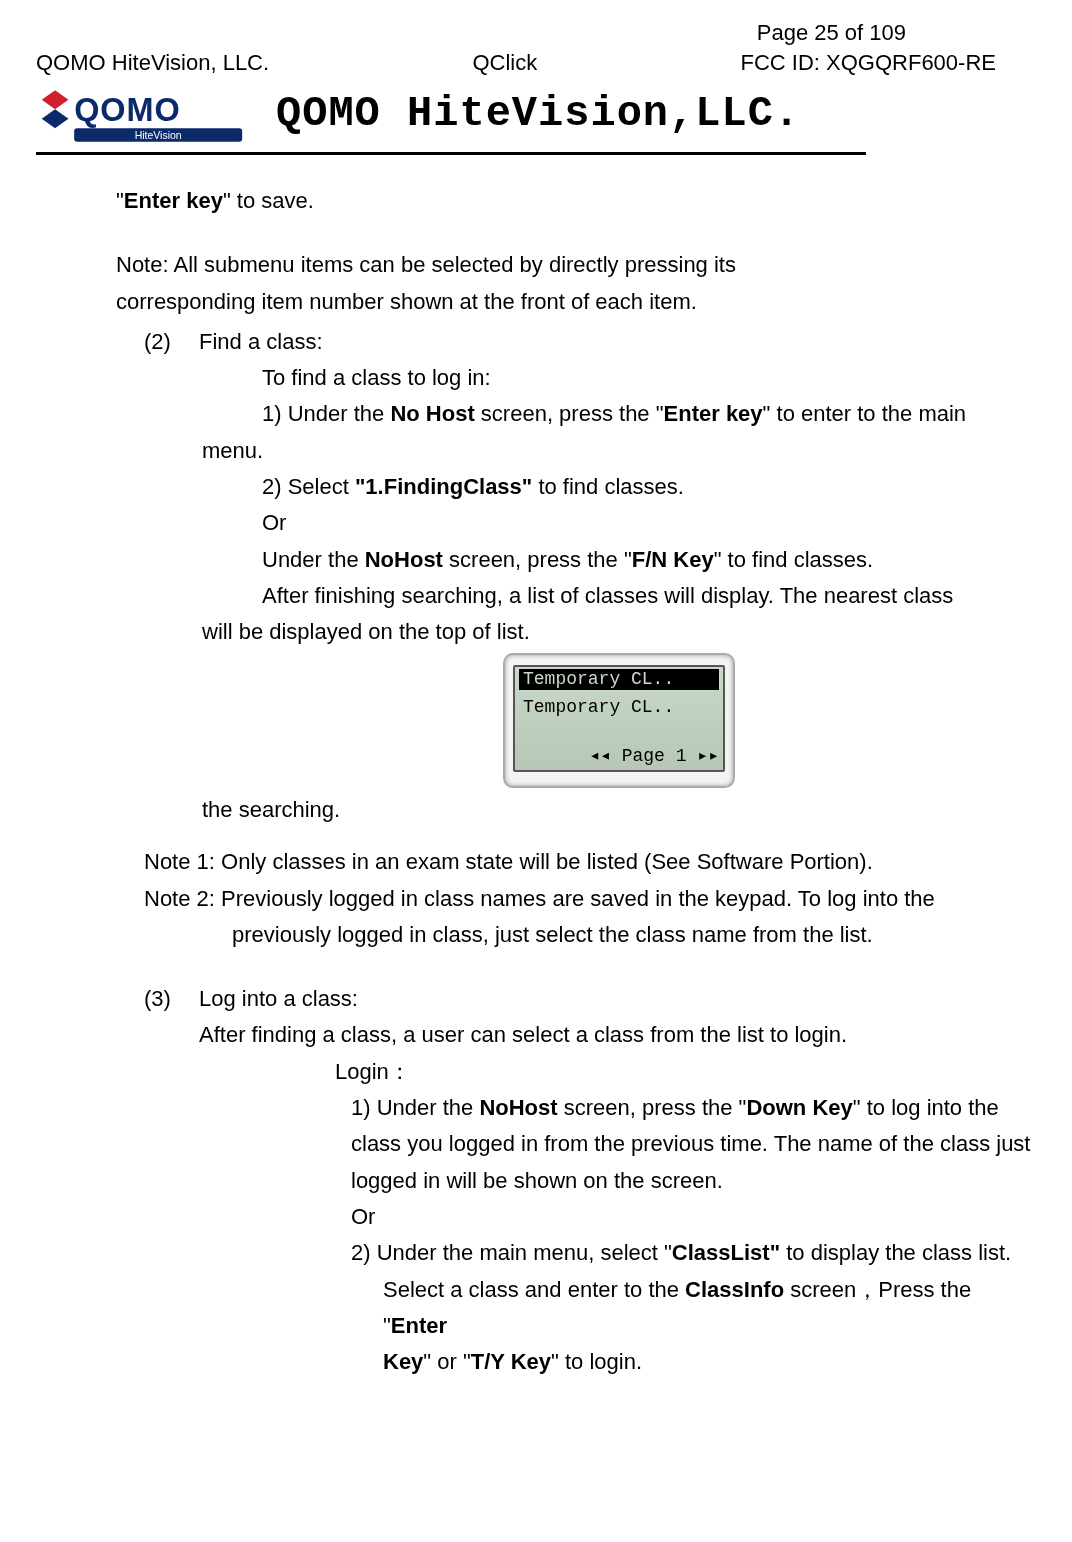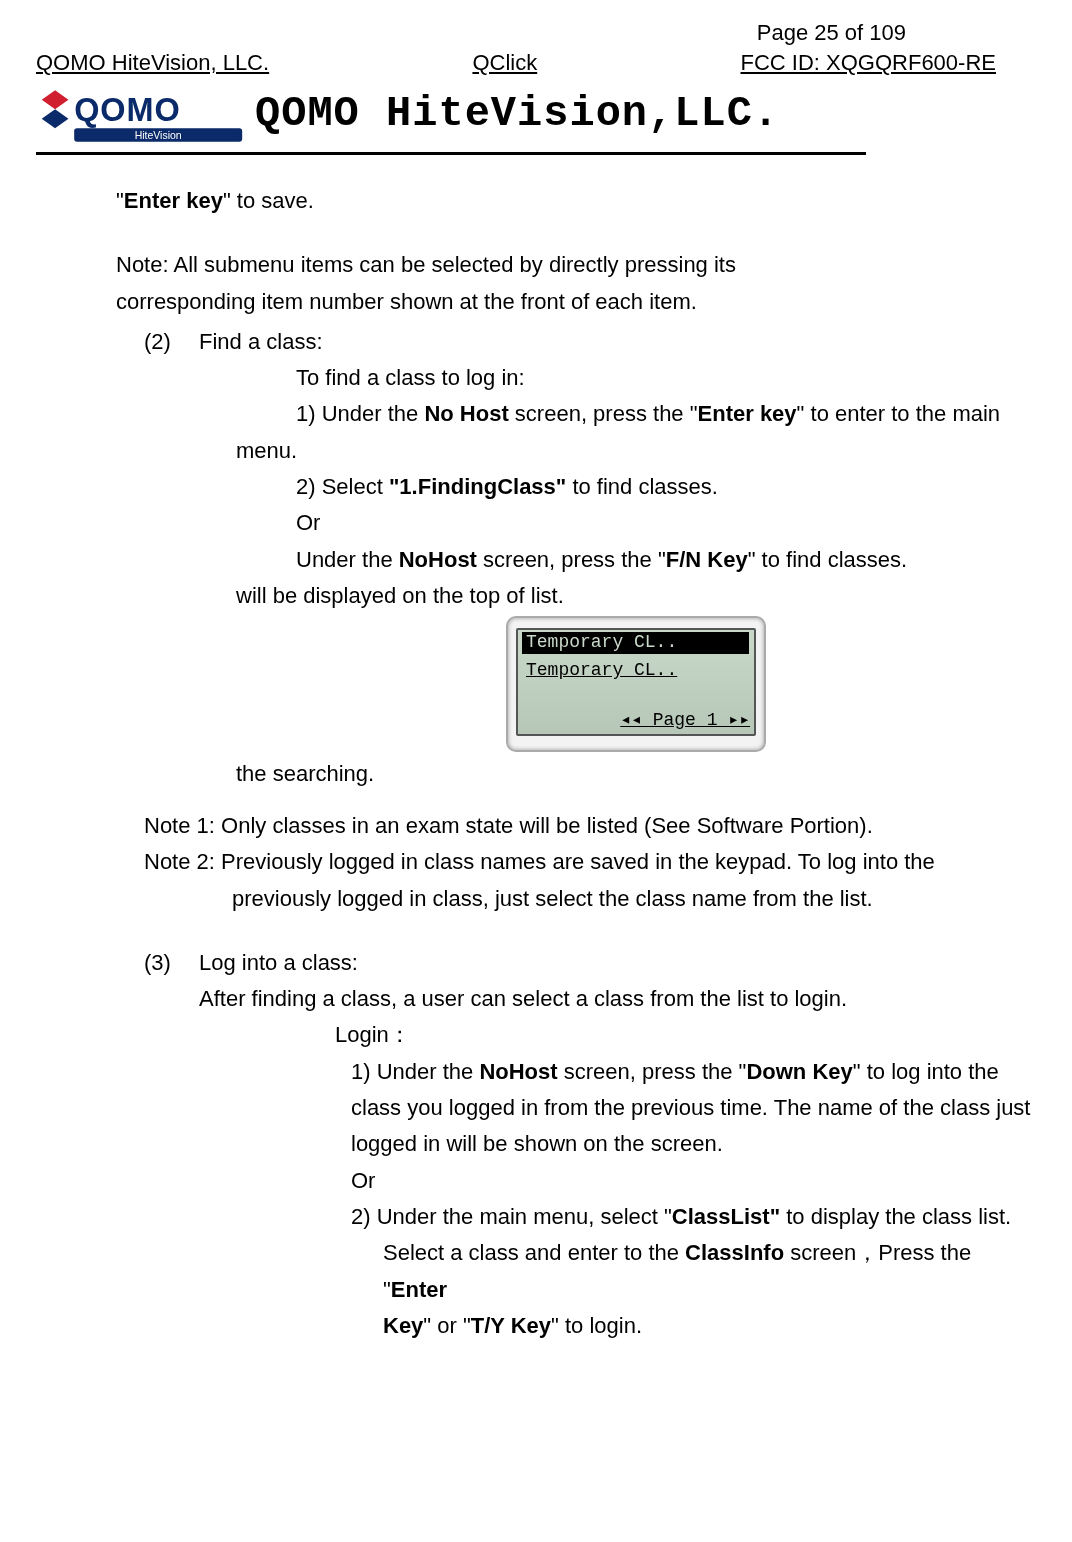--- a/index.html
+++ b/index.html
@@ -21,26 +21,25 @@
     text-align: right;
     font-size: 22px;
     padding-right: 130px;
   }
   .header-row {
     display: flex;
     justify-content: space-between;
     font-size: 22px;
     margin-top: 4px;
     padding: 0 40px 0 0;
-    text-decoration: underline;
   }
   .brand-row {
     display: flex;
     align-items: center;
-    gap: 9px;
+    gap: 30px;
     margin-top: 6px;
   }
   .brand-logo {
     width: 210px;
     height: 64px;
     display: flex;
     align-items: center;
     justify-content: center;
   }
   .brand-logo svg { width: 100%; height: 100%; }
@@ -63,28 +62,27 @@
   }
   .indent1 { margin-left: 148px; }
   .indent-note { margin-left: 112px; }
   .indent-note-cont { margin-left: 160px; }
   .item-row {
     display: flex;
     margin-left: 28px;
     margin-top: 4px;
   }
   .item-num { width: 55px; flex-shrink:0; }
-  .sub-block { margin-left: 120px; }
+  .sub-block { margin-left: 86px; }
   .para { margin: 0; }
   .hang { padding-left: 60px; }
   .device-img {
     display: block;
     margin: 2px auto 4px auto;
-    width: 260px;
-    text-decoration: underline;
+    width: 232px;
   }
   .device-frame {
     border: 2px solid #aaa;
     border-radius: 10px;
     padding: 10px 8px 14px 8px;
     background: #f3f3f3;
     box-shadow: inset 0 0 4px #999;
   }
   .lcd {
     background: linear-gradient(180deg, #c9d9c9, #b7c7b7);
@@ -173,20 +171,21 @@
       <span>1) Under the </span><b>No Host</b><span> screen, press the "</span><b>Enter key</b><span>" to enter to the main</span>
     </p>
     <p class="para">menu.</p>
     <p class="para hang">
       <span>2) Select </span><b>"1.FindingClass"</b><span> to find classes.</span>
     </p>
     <p class="para hang">Or</p>
     <p class="para hang">
       <span>Under the </span><b>NoHost</b><span> screen, press the "</span><b>F/N Key</b><span>" to find classes.</span>
     </p>
+    <p class="para hang">After finishing searching, a list of classes will display. The nearest class</p>
     <p class="para">will be displayed on the top of list.</p>
 
     <div class="device-img">
       <div class="device-frame">
         <div class="lcd">
           <div class="lcd-row1">Temporary CL..</div>
           <div class="lcd-row2">Temporary CL..</div>
           <div class="lcd-page">◂◂   Page 1   ▸▸</div>
         </div>
       </div>

